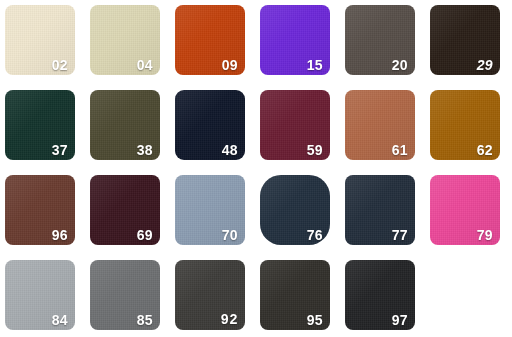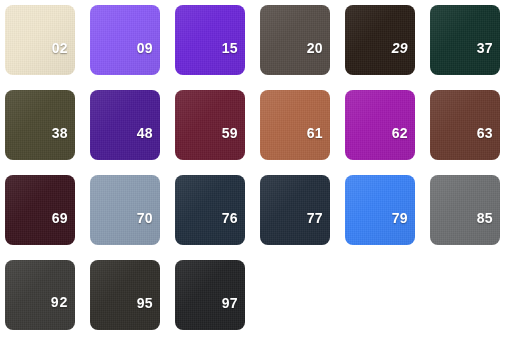--- a/index.html
+++ b/index.html
@@ -68,40 +68,45 @@
       135deg,
       rgba(255,255,255,0.07) 0%,
       rgba(255,255,255,0.0) 42%,
       rgba(0,0,0,0.05) 100%
     );
   }
 
   .swatch-label {
     position: absolute;
     right: 7px;
-    bottom: 20px;
+    bottom: 3px;
     color: #ffffff;
     font-size: 14px;
     font-weight: bold;
     letter-spacing: 0.4px;
     line-height: 1;
     text-shadow: 0 1px 1.5px rgba(0,0,0,0.38);
     z-index: 3;
   }
 </style>
 </head>
 <body>
 
 <div id="swatch-grid">
     <div class="swatch" style="background-color: rgb(240, 230, 206);">
       <span class="texture"></span>
       <span class="sheen"></span>
       <span class="swatch-label">02</span>
     </div>
-    <div class="swatch" style="background-color: #8b5cf6; text-align: right;">
+    <div class="swatch" style="background-color: rgb(220, 215, 180);">
+      <span class="texture"></span>
+      <span class="sheen"></span>
+      <span class="swatch-label">04</span>
+    </div>
+    <div class="swatch" style="background-color: #c2410c; text-align: right;">
       <span class="texture"></span>
       <span class="sheen"></span>
       <span class="swatch-label">09</span>
     </div>
     <div class="swatch" style="background-color: #6d28d9;">
       <span class="texture"></span>
       <span class="sheen"></span>
       <span class="swatch-label">15</span>
     </div>
     <div class="swatch" style="background-color: rgb(87, 79, 73);">
@@ -117,70 +122,75 @@
     <div class="swatch" style="background-color: rgb(19, 52, 44);">
       <span class="texture"></span>
       <span class="sheen"></span>
       <span class="swatch-label">37</span>
     </div>
     <div class="swatch" style="background-color: rgb(77, 74, 50); padding-left: 41px;">
       <span class="texture"></span>
       <span class="sheen"></span>
       <span class="swatch-label">38</span>
     </div>
-    <div class="swatch" style="background-color: #4c1d95;">
+    <div class="swatch" style="background-color: #0f172a; border-radius: 9px;">
       <span class="texture"></span>
       <span class="sheen"></span>
       <span class="swatch-label">48</span>
     </div>
     <div class="swatch" style="background-color: rgb(107, 30, 51);">
       <span class="texture"></span>
       <span class="sheen"></span>
       <span class="swatch-label">59</span>
     </div>
     <div class="swatch" style="background-color: rgb(176, 104, 71);">
       <span class="texture"></span>
       <span class="sheen"></span>
       <span class="swatch-label">61</span>
     </div>
-    <div class="swatch" style="background-color: #a21caf; padding-left: 42px;">
+    <div class="swatch" style="background-color: #a16207; padding-left: 42px;">
       <span class="texture"></span>
       <span class="sheen"></span>
       <span class="swatch-label">62</span>
     </div>
     <div class="swatch" style="background-color: rgb(106, 60, 48);">
       <span class="texture"></span>
       <span class="sheen"></span>
-      <span class="swatch-label">63</span>
+      <span class="swatch-label">96</span>
     </div>
     <div class="swatch" style="background-color: rgb(59, 22, 32);">
       <span class="texture"></span>
       <span class="sheen"></span>
       <span class="swatch-label">69</span>
     </div>
     <div class="swatch" style="background-color: rgb(140, 157, 178);">
       <span class="texture"></span>
       <span class="sheen"></span>
       <span class="swatch-label">70</span>
     </div>
-    <div class="swatch" style="background-color: rgb(34, 48, 63);">
+    <div class="swatch" style="background-color: rgb(34, 48, 63); border-radius: 21px;">
       <span class="texture"></span>
       <span class="sheen"></span>
       <span class="swatch-label">76</span>
     </div>
     <div class="swatch" style="background-color: rgb(35, 46, 60);">
       <span class="texture"></span>
       <span class="sheen"></span>
       <span class="swatch-label">77</span>
     </div>
-    <div class="swatch" style="background-color: #3b82f6;">
+    <div class="swatch" style="background-color: #ec4899;">
       <span class="texture"></span>
       <span class="sheen"></span>
       <span class="swatch-label">79</span>
     </div>
+    <div class="swatch" style="background-color: rgb(167, 172, 176);">
+      <span class="texture"></span>
+      <span class="sheen"></span>
+      <span class="swatch-label">84</span>
+    </div>
     <div class="swatch" style="background-color: rgb(110, 112, 114);">
       <span class="texture"></span>
       <span class="sheen"></span>
       <span class="swatch-label">85</span>
     </div>
     <div class="swatch" style="background-color: rgb(61, 60, 57); font-family: Liberation Mono, monospace;">
       <span class="texture"></span>
       <span class="sheen"></span>
       <span class="swatch-label">92</span>
     </div>

